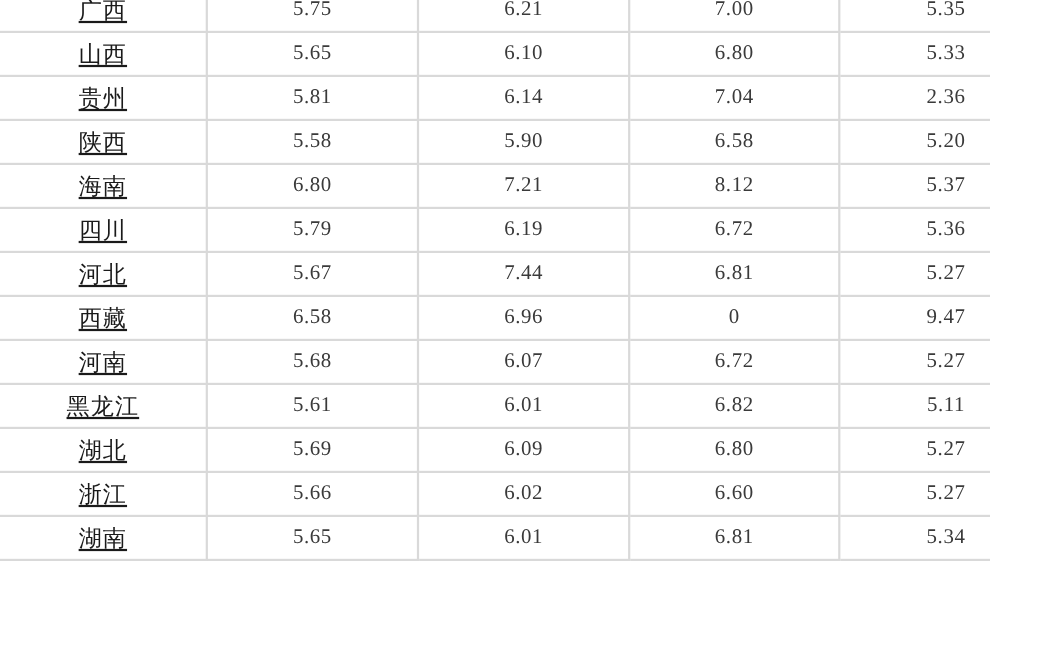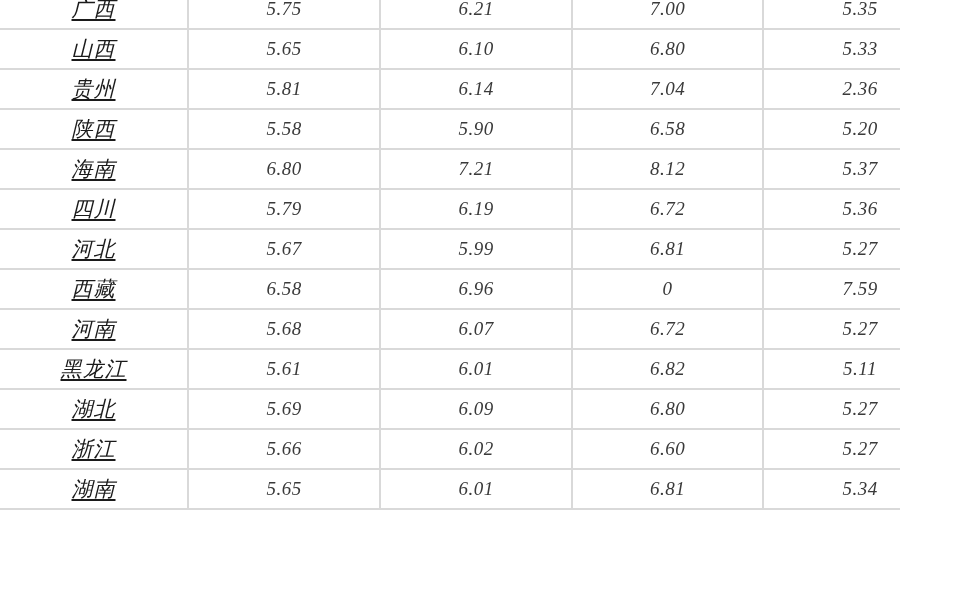--- a/index.html
+++ b/index.html
@@ -11,21 +11,20 @@
     width: 960px;
     height: 603px;
     overflow: hidden;
     font-family: "Liberation Serif", "DejaVu Serif", serif;
   }
   .table-viewport {
     width: 900px;
     height: 603px;
     overflow: hidden;
     position: relative;
-    font-style: italic;
   }
   table.data-table {
     width: 956px;
     border-collapse: collapse;
     table-layout: fixed;
     margin: 0;
     
     margin-top: -10px;
   }
   table.data-table col.c-province { width: 188px; }
@@ -124,30 +123,30 @@
         <tr>
           <td class="cell-province"><span class="province-link">四川</span></td>
           <td class="cell-value">5.79</td>
           <td class="cell-value">6.19</td>
           <td class="cell-value">6.72</td>
           <td class="cell-value">5.36</td>
         </tr>
         <tr>
           <td class="cell-province"><span class="province-link">河北</span></td>
           <td class="cell-value">5.67</td>
-          <td class="cell-value">5.99</td>
+          <td class="cell-value">7.44</td>
           <td class="cell-value">6.81</td>
           <td class="cell-value">5.27</td>
         </tr>
         <tr>
           <td class="cell-province"><span class="province-link">西藏</span></td>
           <td class="cell-value">6.58</td>
           <td class="cell-value">6.96</td>
           <td class="cell-value">0</td>
-          <td class="cell-value">7.59</td>
+          <td class="cell-value">9.47</td>
         </tr>
         <tr>
           <td class="cell-province"><span class="province-link">河南</span></td>
           <td class="cell-value">5.68</td>
           <td class="cell-value">6.07</td>
           <td class="cell-value">6.72</td>
           <td class="cell-value">5.27</td>
         </tr>
         <tr>
           <td class="cell-province"><span class="province-link">黑龙江</span></td>

